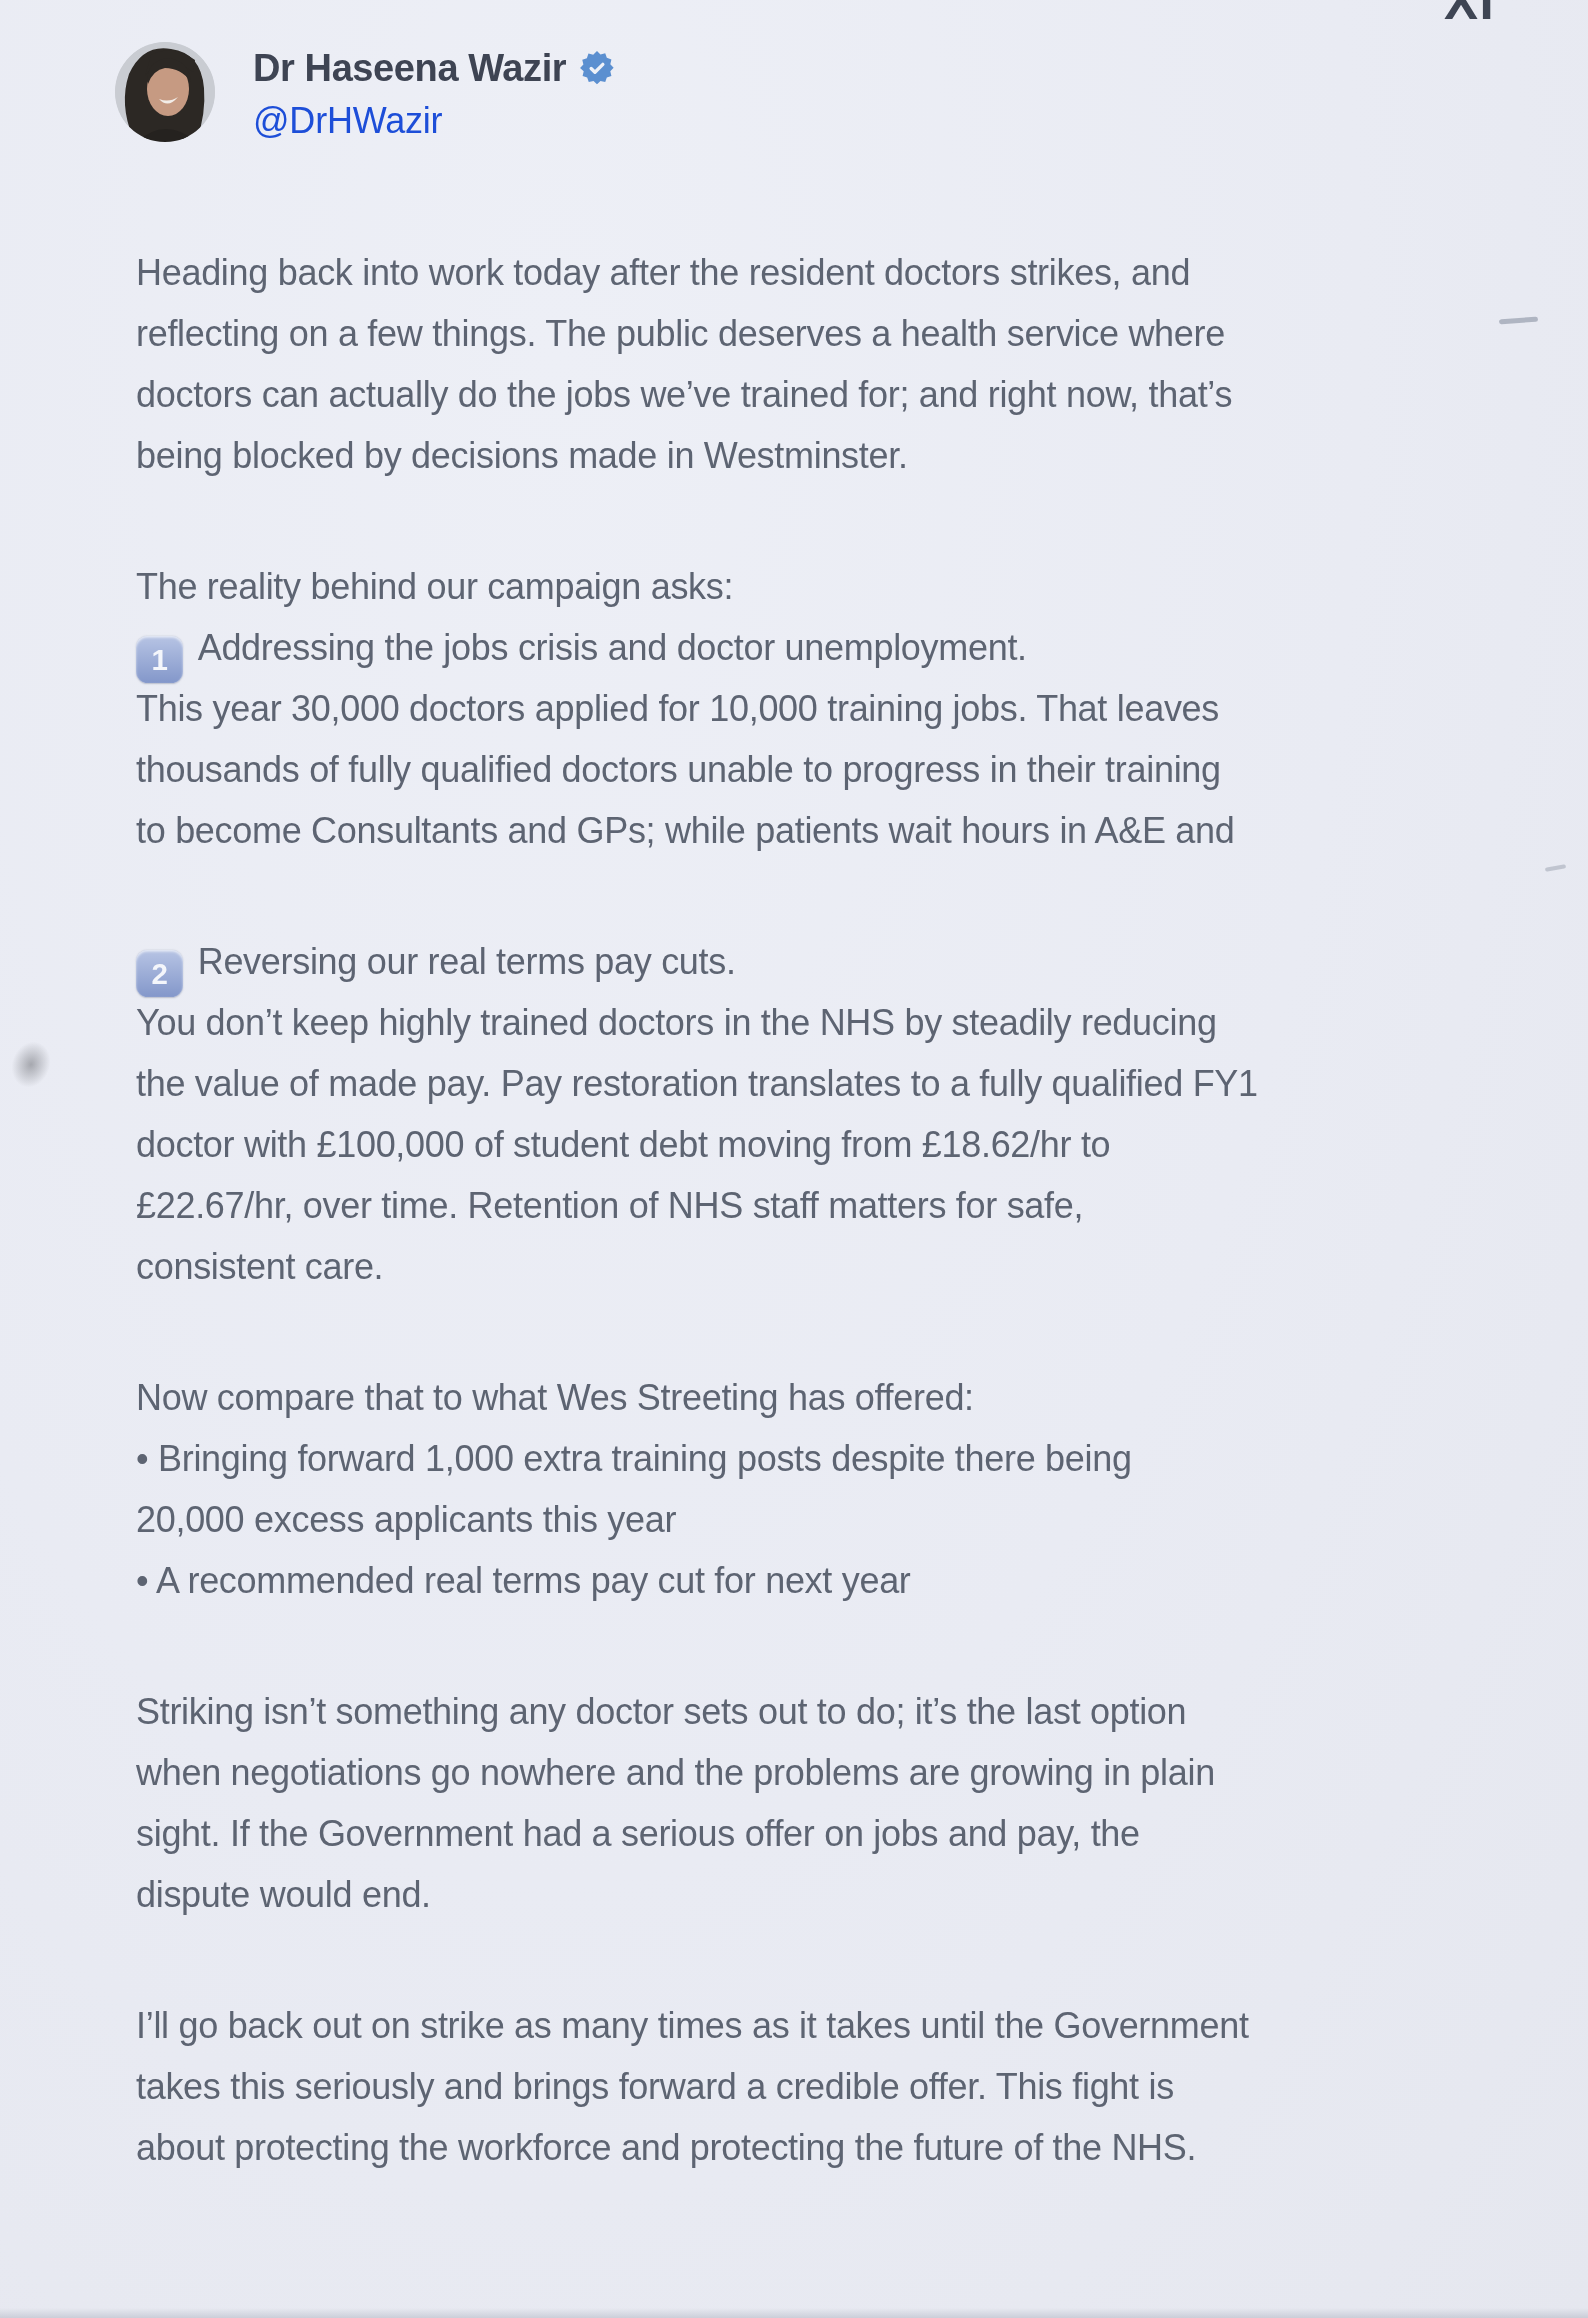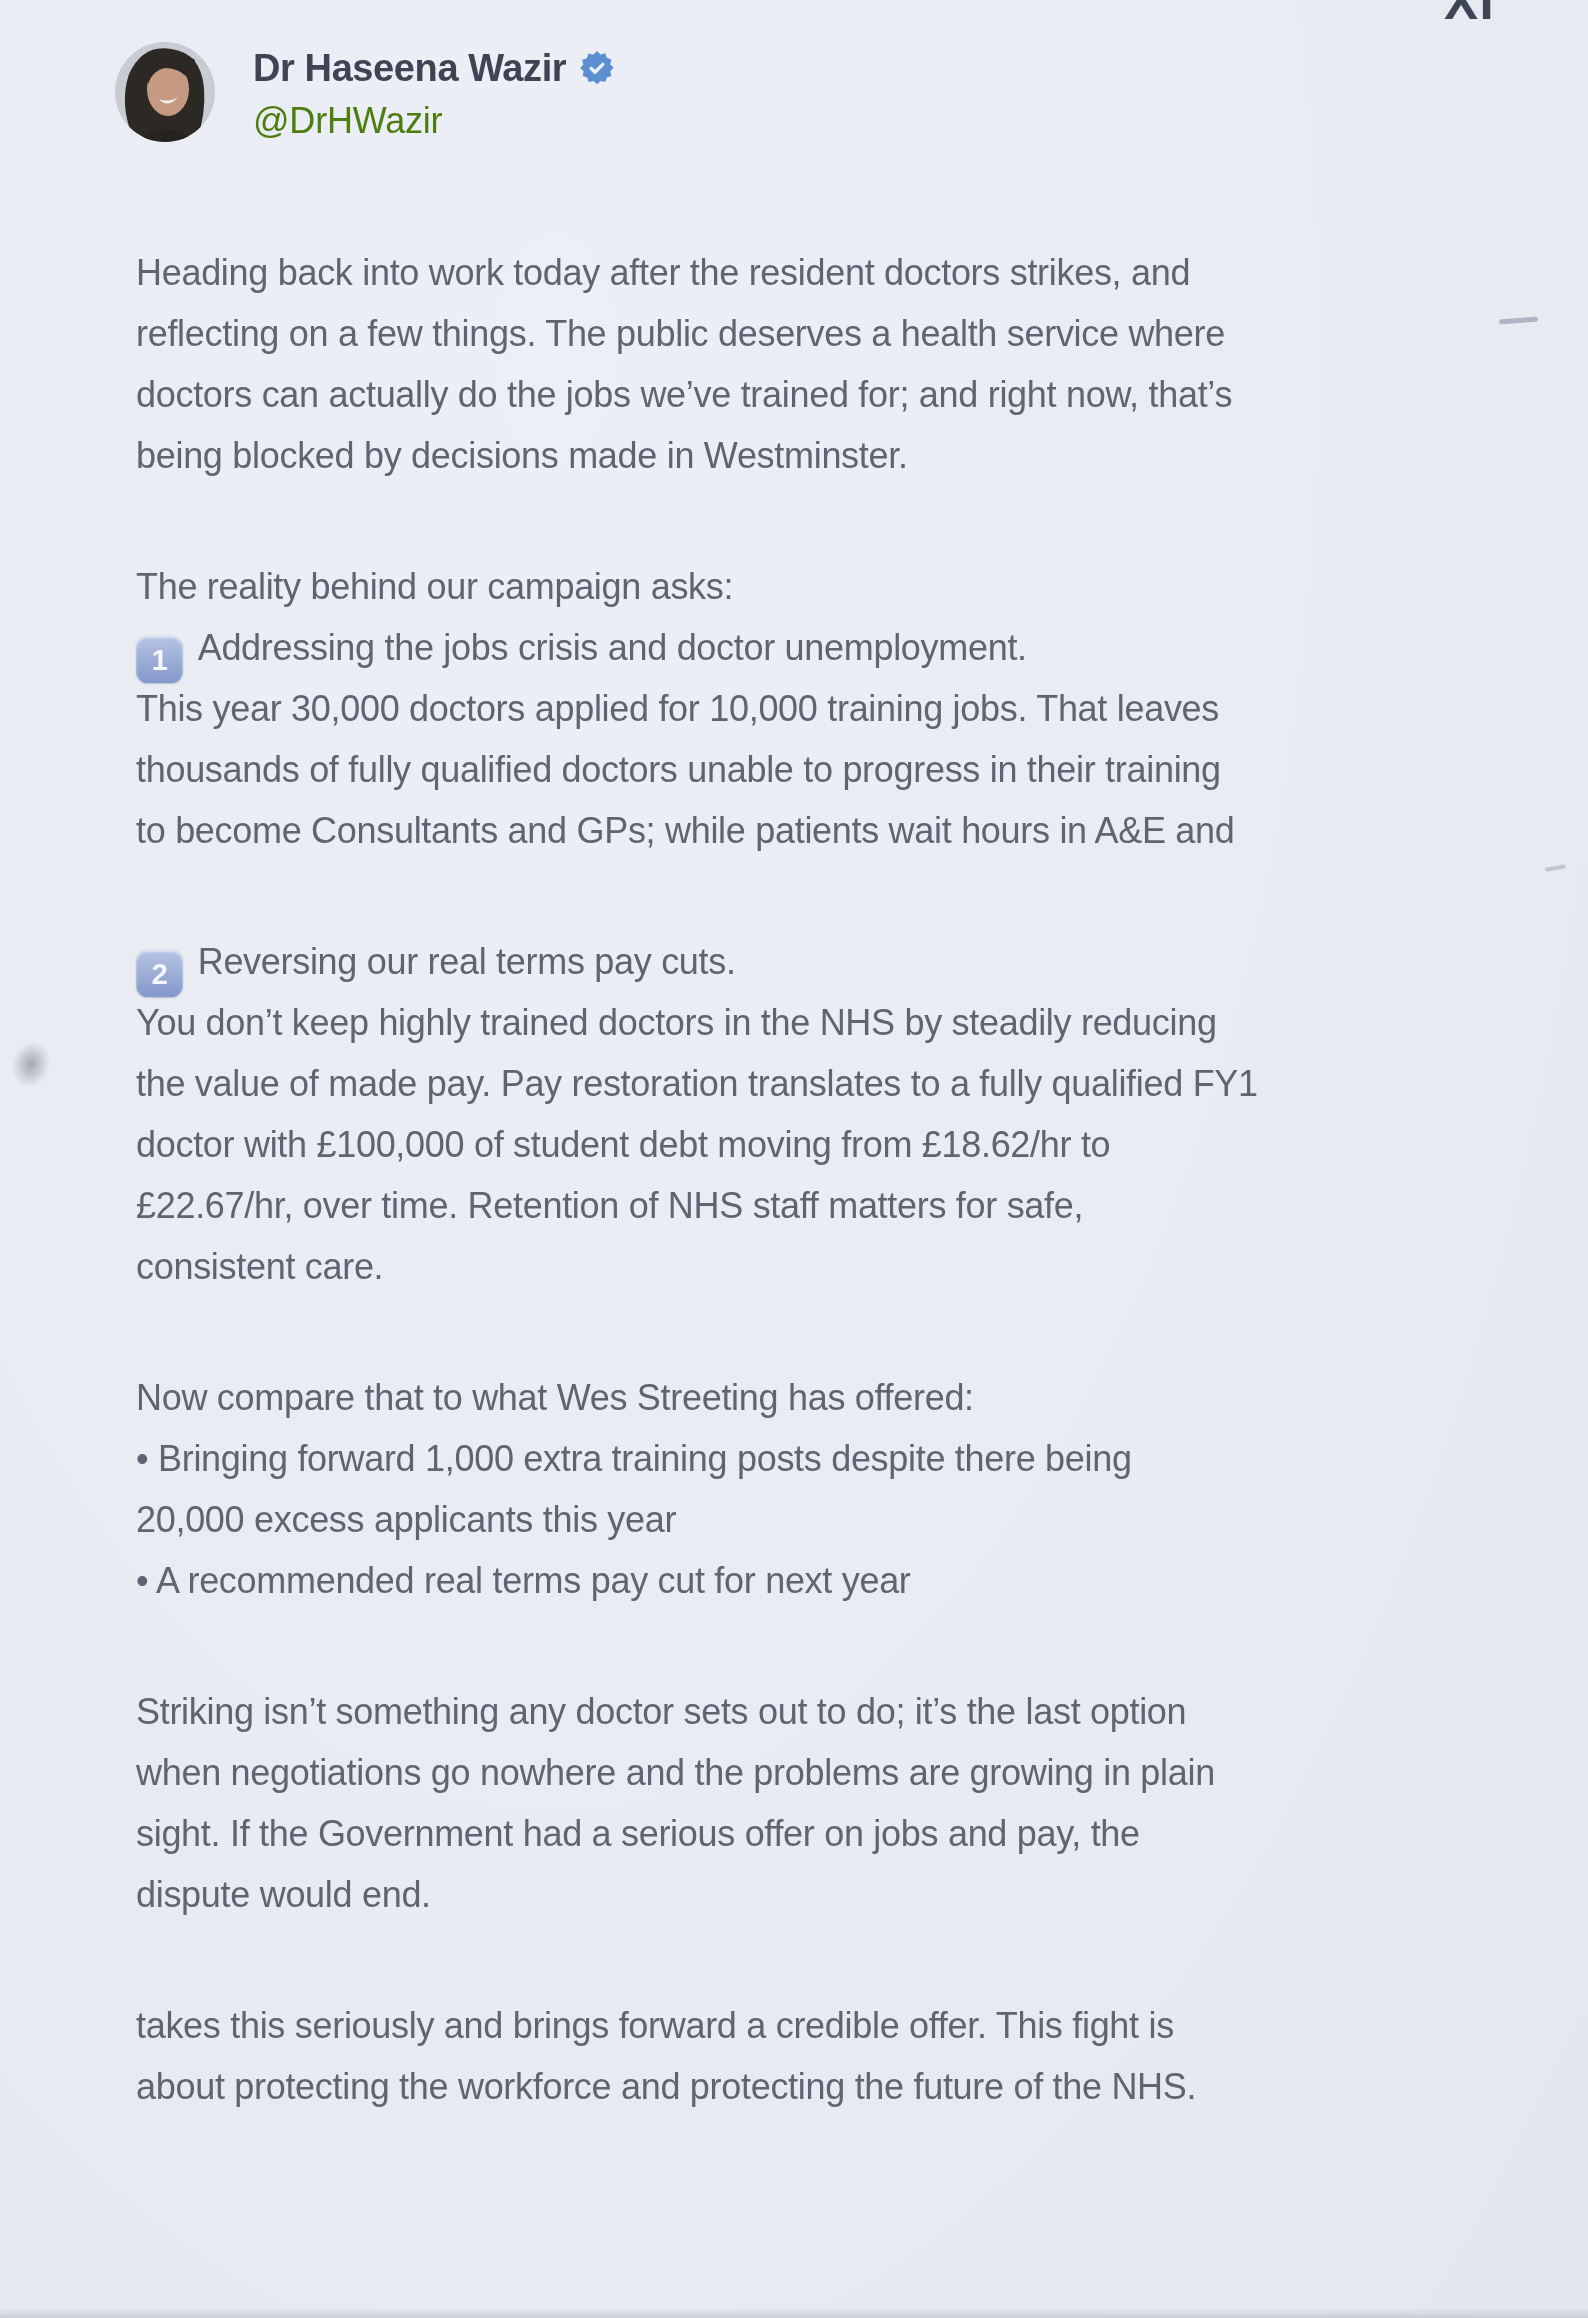--- a/index.html
+++ b/index.html
@@ -30,21 +30,21 @@
     width: 100px; height: 100px; border-radius: 50%; overflow: hidden;
     background: #cdd0d6; flex: 0 0 auto;
   }
   .avatar svg { display: block; width: 100%; height: 100%; }
   .header-text { margin-left: 38px; padding-top: 4.9px; }
   .display-name-row { display: flex; align-items: center; }
   .display-name {
     font-size: 38px; font-weight: bold; color: #3e4453; letter-spacing: -0.4px;
   }
   .verified-badge { width: 38px; height: 38px; margin-left: 11.5px; }
-  .handle { font-size: 36px; color: #4d7c0f; margin-top: 9.8px; letter-spacing: -0.2px; }
+  .handle { font-size: 36px; color: #1d4ed8; margin-top: 9.8px; letter-spacing: -0.2px; }
 
   .tweet-body { position: absolute; top: 242px; left: 92px; width: 1465px; }
   .group { margin-bottom: 70px; }
   .group:last-child { margin-bottom: 0; }
   .line {
     height: 61px; line-height: 61px; white-space: nowrap;
     font-size: 36px; letter-spacing: -0.3px; color: #5d6472; margin-left: 44px;
   }
   .keycap {
     display: inline-block; width: 47px; height: 47px; border-radius: 11.5px;
@@ -139,20 +139,21 @@
   </div>
 
   <div class="group">
     <div class="line">Striking isn’t something any doctor sets out to do; it’s the last option</div>
     <div class="line">when negotiations go nowhere and the problems are growing in plain</div>
     <div class="line">sight. If the Government had a serious offer on jobs and pay, the</div>
     <div class="line">dispute would end.</div>
   </div>
 
   <div class="group">
+    <div class="line">I’ll go back out on strike as many times as it takes until the Government</div>
     <div class="line">takes this seriously and brings forward a credible offer. This fight is</div>
     <div class="line">about protecting the workforce and protecting the future of the NHS.</div>
   </div>
 
 </div>
 
 <div class="artifact artifact-dash-1"></div>
 <div class="artifact artifact-dash-2"></div>
 <div class="artifact artifact-smudge"></div>
 <div class="bottom-shadow"></div>

